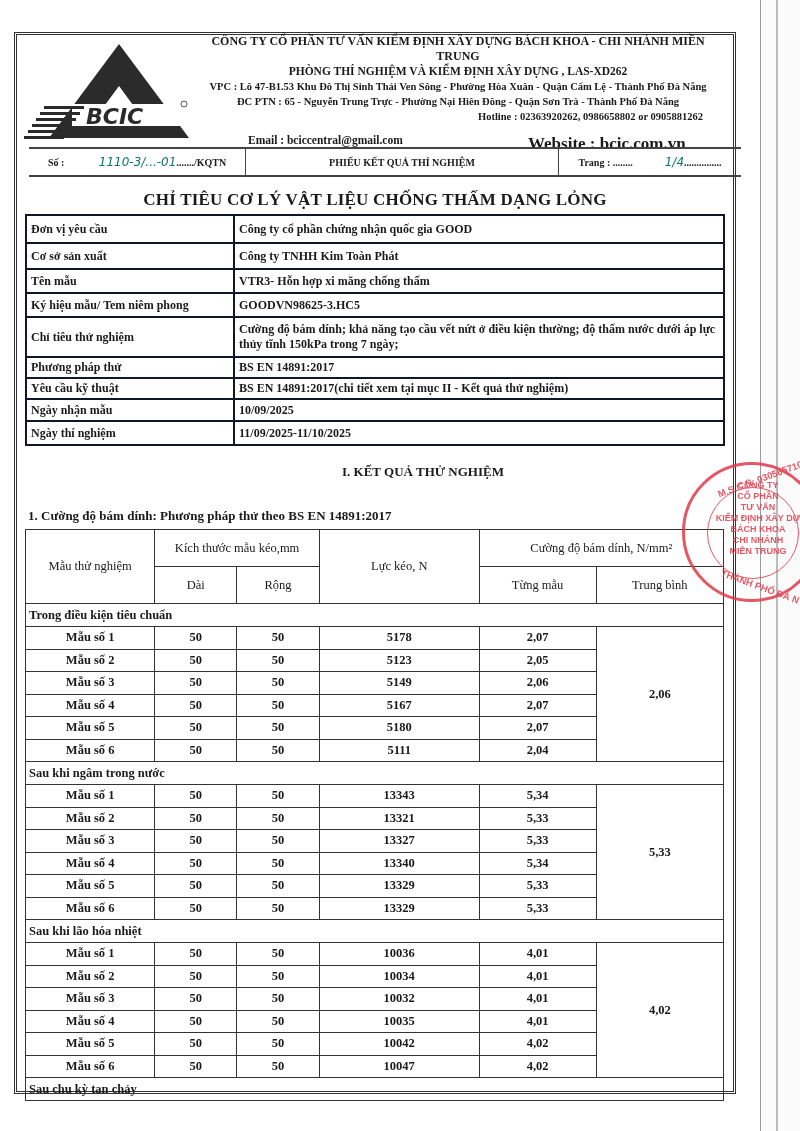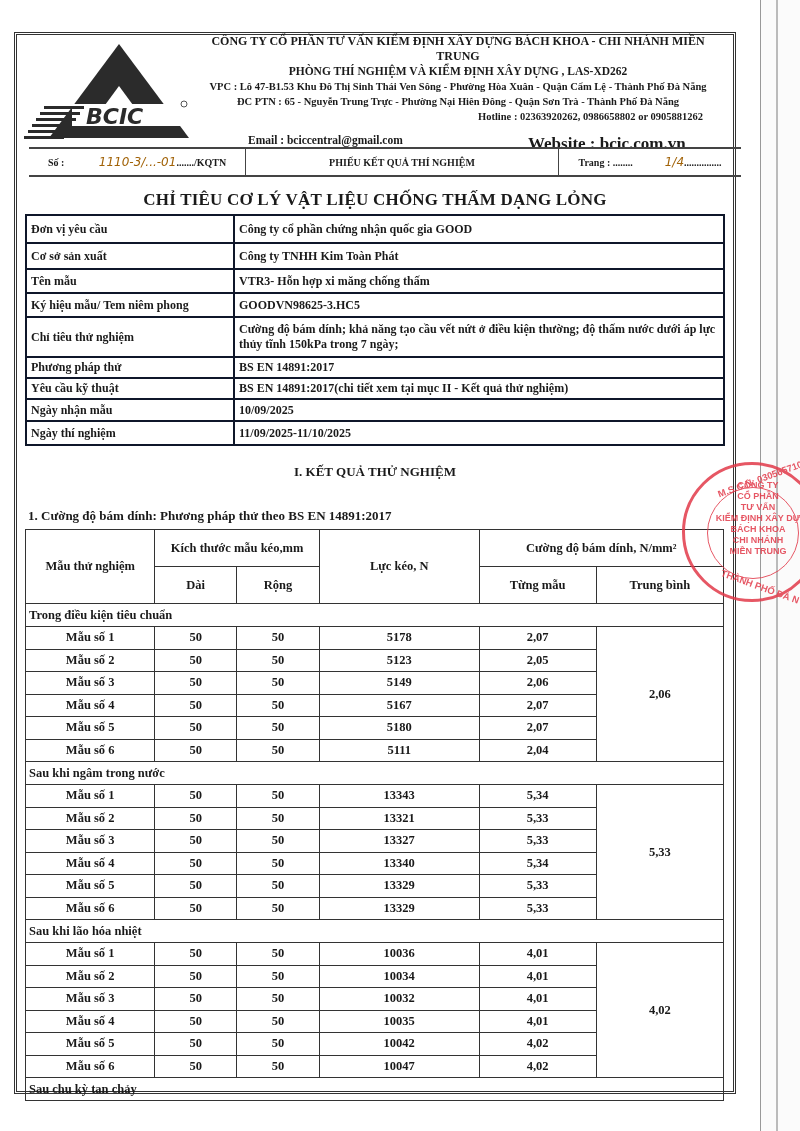--- a/index.html
+++ b/index.html
@@ -15,35 +15,35 @@
   .hdr-lines .l2 { font-size:11.5px; }
   .hdr-lines .right { text-align:right; padding-right:20px; }
   .email-row { position:absolute; left:230px; top:100px; font-weight:bold; font-size:11.5px; }
   .web-row { position:absolute; left:510px; top:100px; font-weight:bold; font-size:17px; }
 
   .meta-bar { position:absolute; left:29px; top:147px; width:712px; height:30px; border-top:2px solid #444; border-bottom:2px solid #444; box-sizing:border-box; display:flex; font-size:10px; font-weight:bold; }
   .meta-bar .cell { display:flex; align-items:center; justify-content:center; height:100%; }
   .meta-so { width:216px; border-right:1px solid #444; }
   .meta-title { width:312px; border-right:1px solid #444; }
   .meta-page { flex:1; }
-  .hand { font-family:"DejaVu Sans", sans-serif; font-style:italic; font-weight:normal; color:#a16207; font-size:12px;margin-left:32px; }
+  .hand { font-family:"DejaVu Sans", sans-serif; font-style:italic; font-weight:normal; color:#0f766e; font-size:12px;margin-left:32px; }
 
   .doc-title { position:absolute; left:0; top:190px; width:750px; text-align:center; font-size:17px; font-weight:bold; letter-spacing:0.2px; }
 
   table { border-collapse:collapse; }
   .info-table { position:absolute; left:25px; top:214px; width:700px; font-size:12px; font-weight:bold; }
   .info-table td { border:2px solid #0f172a; padding:2px 4px; vertical-align:middle; }
   .info-table td.k { width:198px; }
 
-  .section-title { position:absolute; left:0; top:464px; width:750px; text-align:center; font-size:13px; font-weight:bold; }
+  .section-title { position:absolute; left:0; top:464px; width:750px; text-align:center; font-size:13px; font-weight:bold;padding-left:48px; }
   .sub-title { position:absolute; left:28px; top:508px; font-size:13px; font-weight:bold; }
 
   .res-table { position:absolute; left:25px; top:529px; width:699px; font-size:12.5px; font-weight:bold; text-align:center; }
   .res-table td, .res-table th { border:1px solid #333; padding:0; height:21.5px; }
-  .res-table th { font-weight:bold; }
+  .res-table th { font-weight:normal; }
   .res-table td.grp { text-align:left; padding-left:3px; height:22px; }
   .res-table td.avg { vertical-align:middle; }
   .res-table tr.hd1 th { height:36px; }
   .res-table tr.hd2 th { height:36px; }
 
   .stamp { position:absolute; left:682px; top:462px; width:140px; height:140px; border-radius:50%; border:3px solid #e23a4a; color:#e23a4a; box-sizing:border-box; opacity:0.85; }
   .stamp-inner { position:absolute; left:22px; top:22px; width:90px; height:90px; border-radius:50%; border:1.5px solid #e23a4a; }
   .stamp-text { position:absolute; left:0; top:30px; width:100px; text-align:center; font-family:"Liberation Sans", sans-serif; font-size:9px; font-weight:bold; line-height:11px; }
   .stamp-ring { position:absolute; font-family:"Liberation Sans", sans-serif; font-size:9.5px; font-weight:bold; }
 </style>

